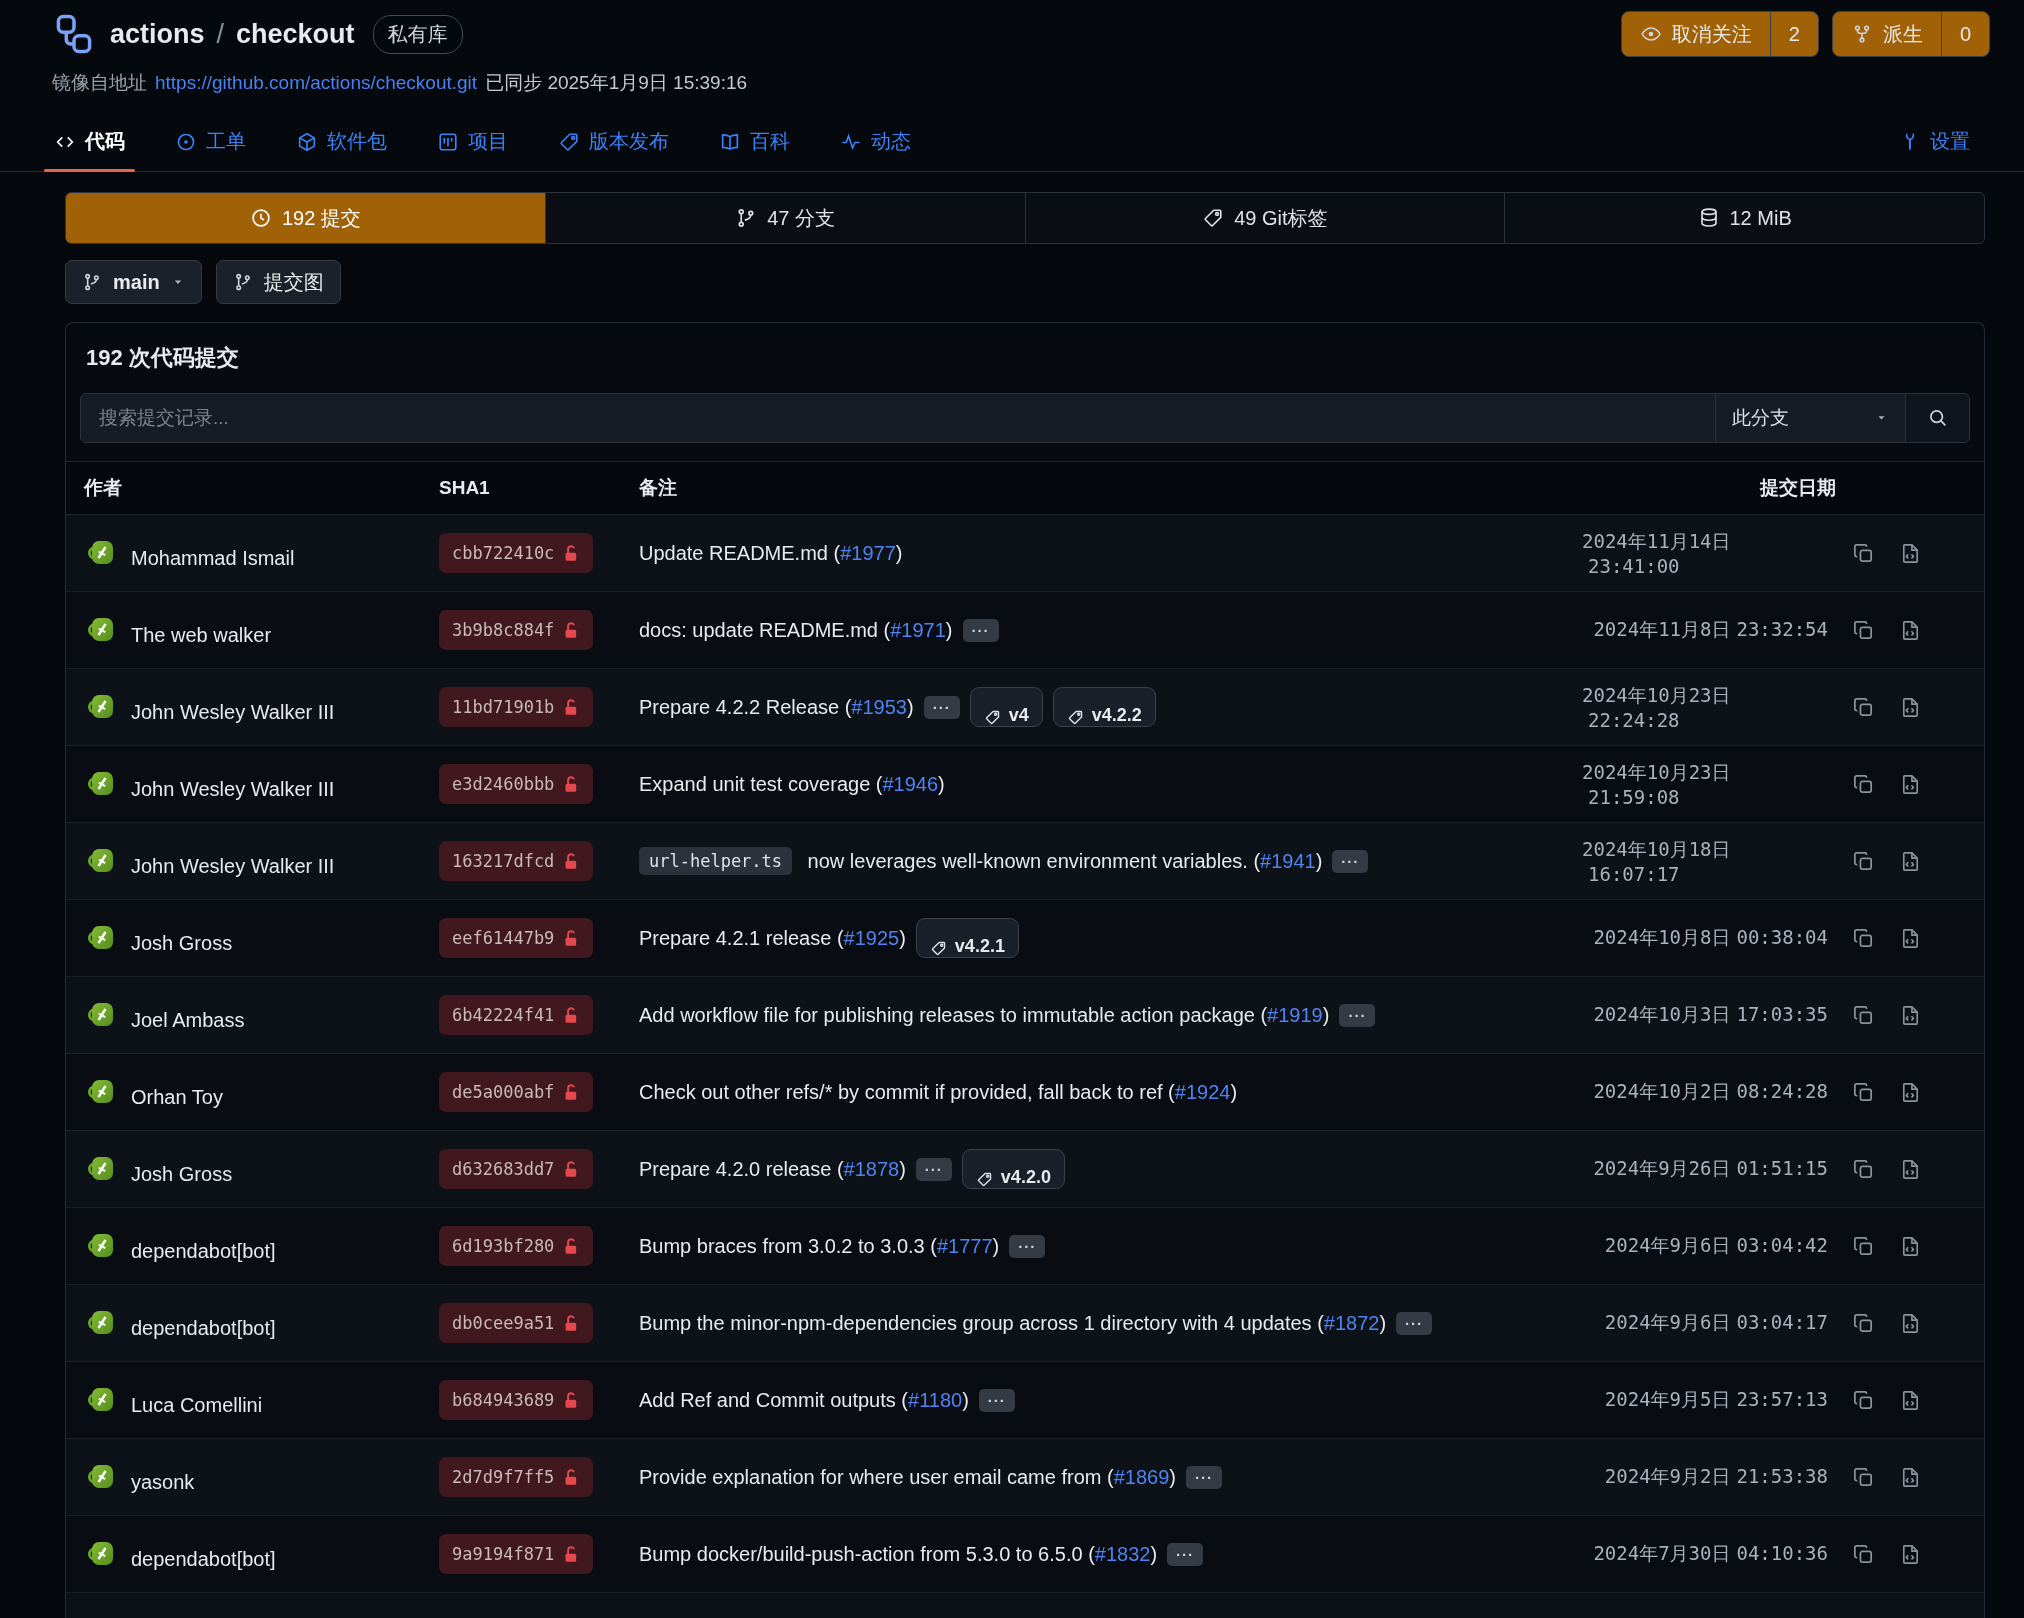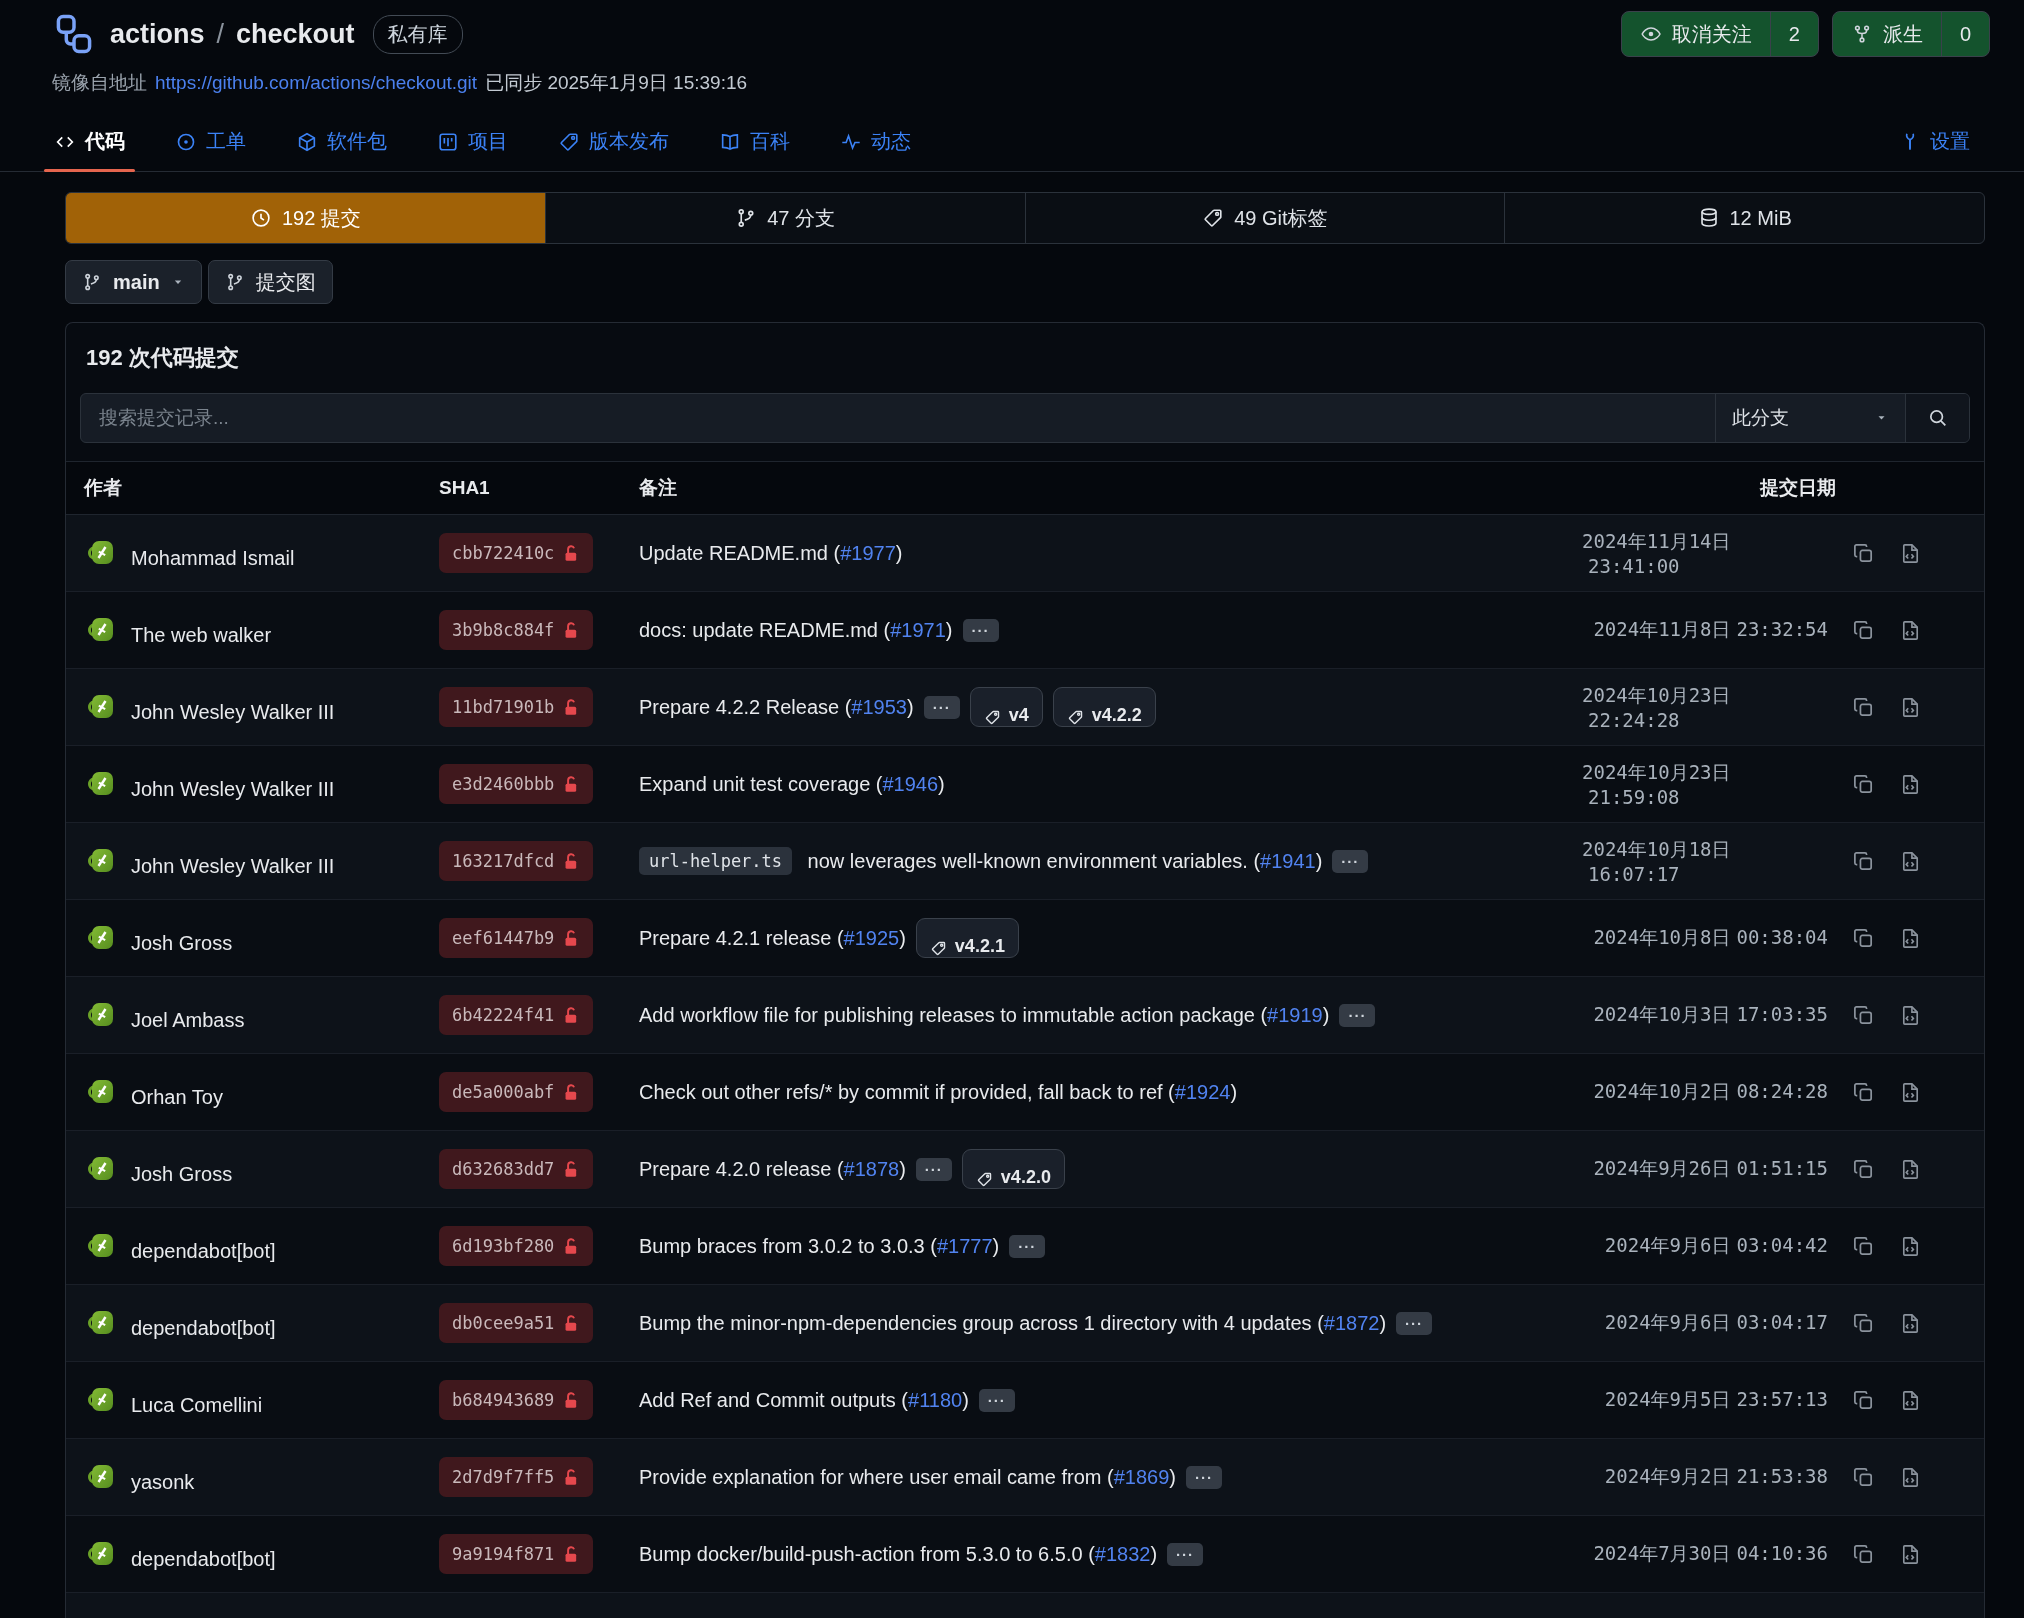--- a/index.html
+++ b/index.html
@@ -13,21 +13,21 @@
 
   
   .top-row { display:flex; align-items:center; padding:10px 34px 0 52px; height:58px; }
   .repo-icon { width:44px; height:44px; color:#7aa2f7; }
   .repo-title { display:flex; align-items:center; margin-left:14px; font-size:27px; font-weight:600; }
   .repo-sep { color:#8b939d; margin:0 12px; font-weight:400; }
   .visibility-badge { margin-left:18px; border:1px solid #434b55; border-radius:18px;
     padding:5px 14px; font-size:20px; color:#ced6de; font-weight:400; }
   .top-actions { margin-left:auto; display:flex; gap:13px; }
   .action-btn { display:flex; border:1px solid #3a414b; border-radius:8px; overflow:hidden;
-    height:46px; background:#14532d; font-size:20px; color:#e8eaed; cursor:pointer; }
+    height:46px; background:#a16207; font-size:20px; color:#e8eaed; cursor:pointer; }
   .action-label { display:flex; align-items:center; gap:10px; padding:0 18px; }
   .action-count { display:flex; align-items:center; padding:0 18px; border-left:1px solid #3a414b; }
   .action-btn .b-icon { width:22px; height:22px; color:#cfd5dc; }
 
   .mirror-row { margin:12px 52px 0; font-size:19px; color:#9aa3ad; display:flex; gap:8px; align-items:center; }
   .mirror-row a { color:#4b80ee; text-decoration:none; }
   .mirror-sync { color:#c3cad2; }
 
   
   .tabbar { margin-top:16px; padding:0 52px; display:flex; gap:46px; align-items:stretch;
@@ -45,21 +45,21 @@
   
   .summary-bar { margin-top:20px; display:flex; border:1px solid #2b323b; border-radius:6px;
     overflow:hidden; height:52px; background:#0a0e14; }
   .summary-item { flex:1; display:flex; align-items:center; justify-content:center; gap:10px;
     font-size:20px; color:#dfe3e8; border-left:1px solid #2b323b; cursor:pointer; }
   .summary-item:first-child { border-left:none; }
   .summary-item.active { background:#a16207; color:#fff; }
   .summary-item .s-icon { width:22px; height:22px; }
 
   
-  .toolbar { margin-top:16px; display:flex; gap:6px; }
+  .toolbar { margin-top:16px; display:flex; gap:14px; }
   .btn { display:inline-flex; align-items:center; gap:11px; background:#1b212a;
     border:1px solid #343b45; border-radius:7px; height:44px; padding:0 16px;
     font-size:20px; color:#e8eaed; cursor:pointer; }
   .btn .b-icon { width:20px; height:20px; color:#cfd5dc; }
   .caret { width:14px; height:14px; color:#aab3bd; }
 
   
   .panel { margin-top:18px; border:1px solid #252b34; border-bottom:none;
     border-radius:8px 8px 0 0; background:#070b11; }
   .panel-title { padding:20px 20px 16px; font-size:22px; font-weight:700; }

